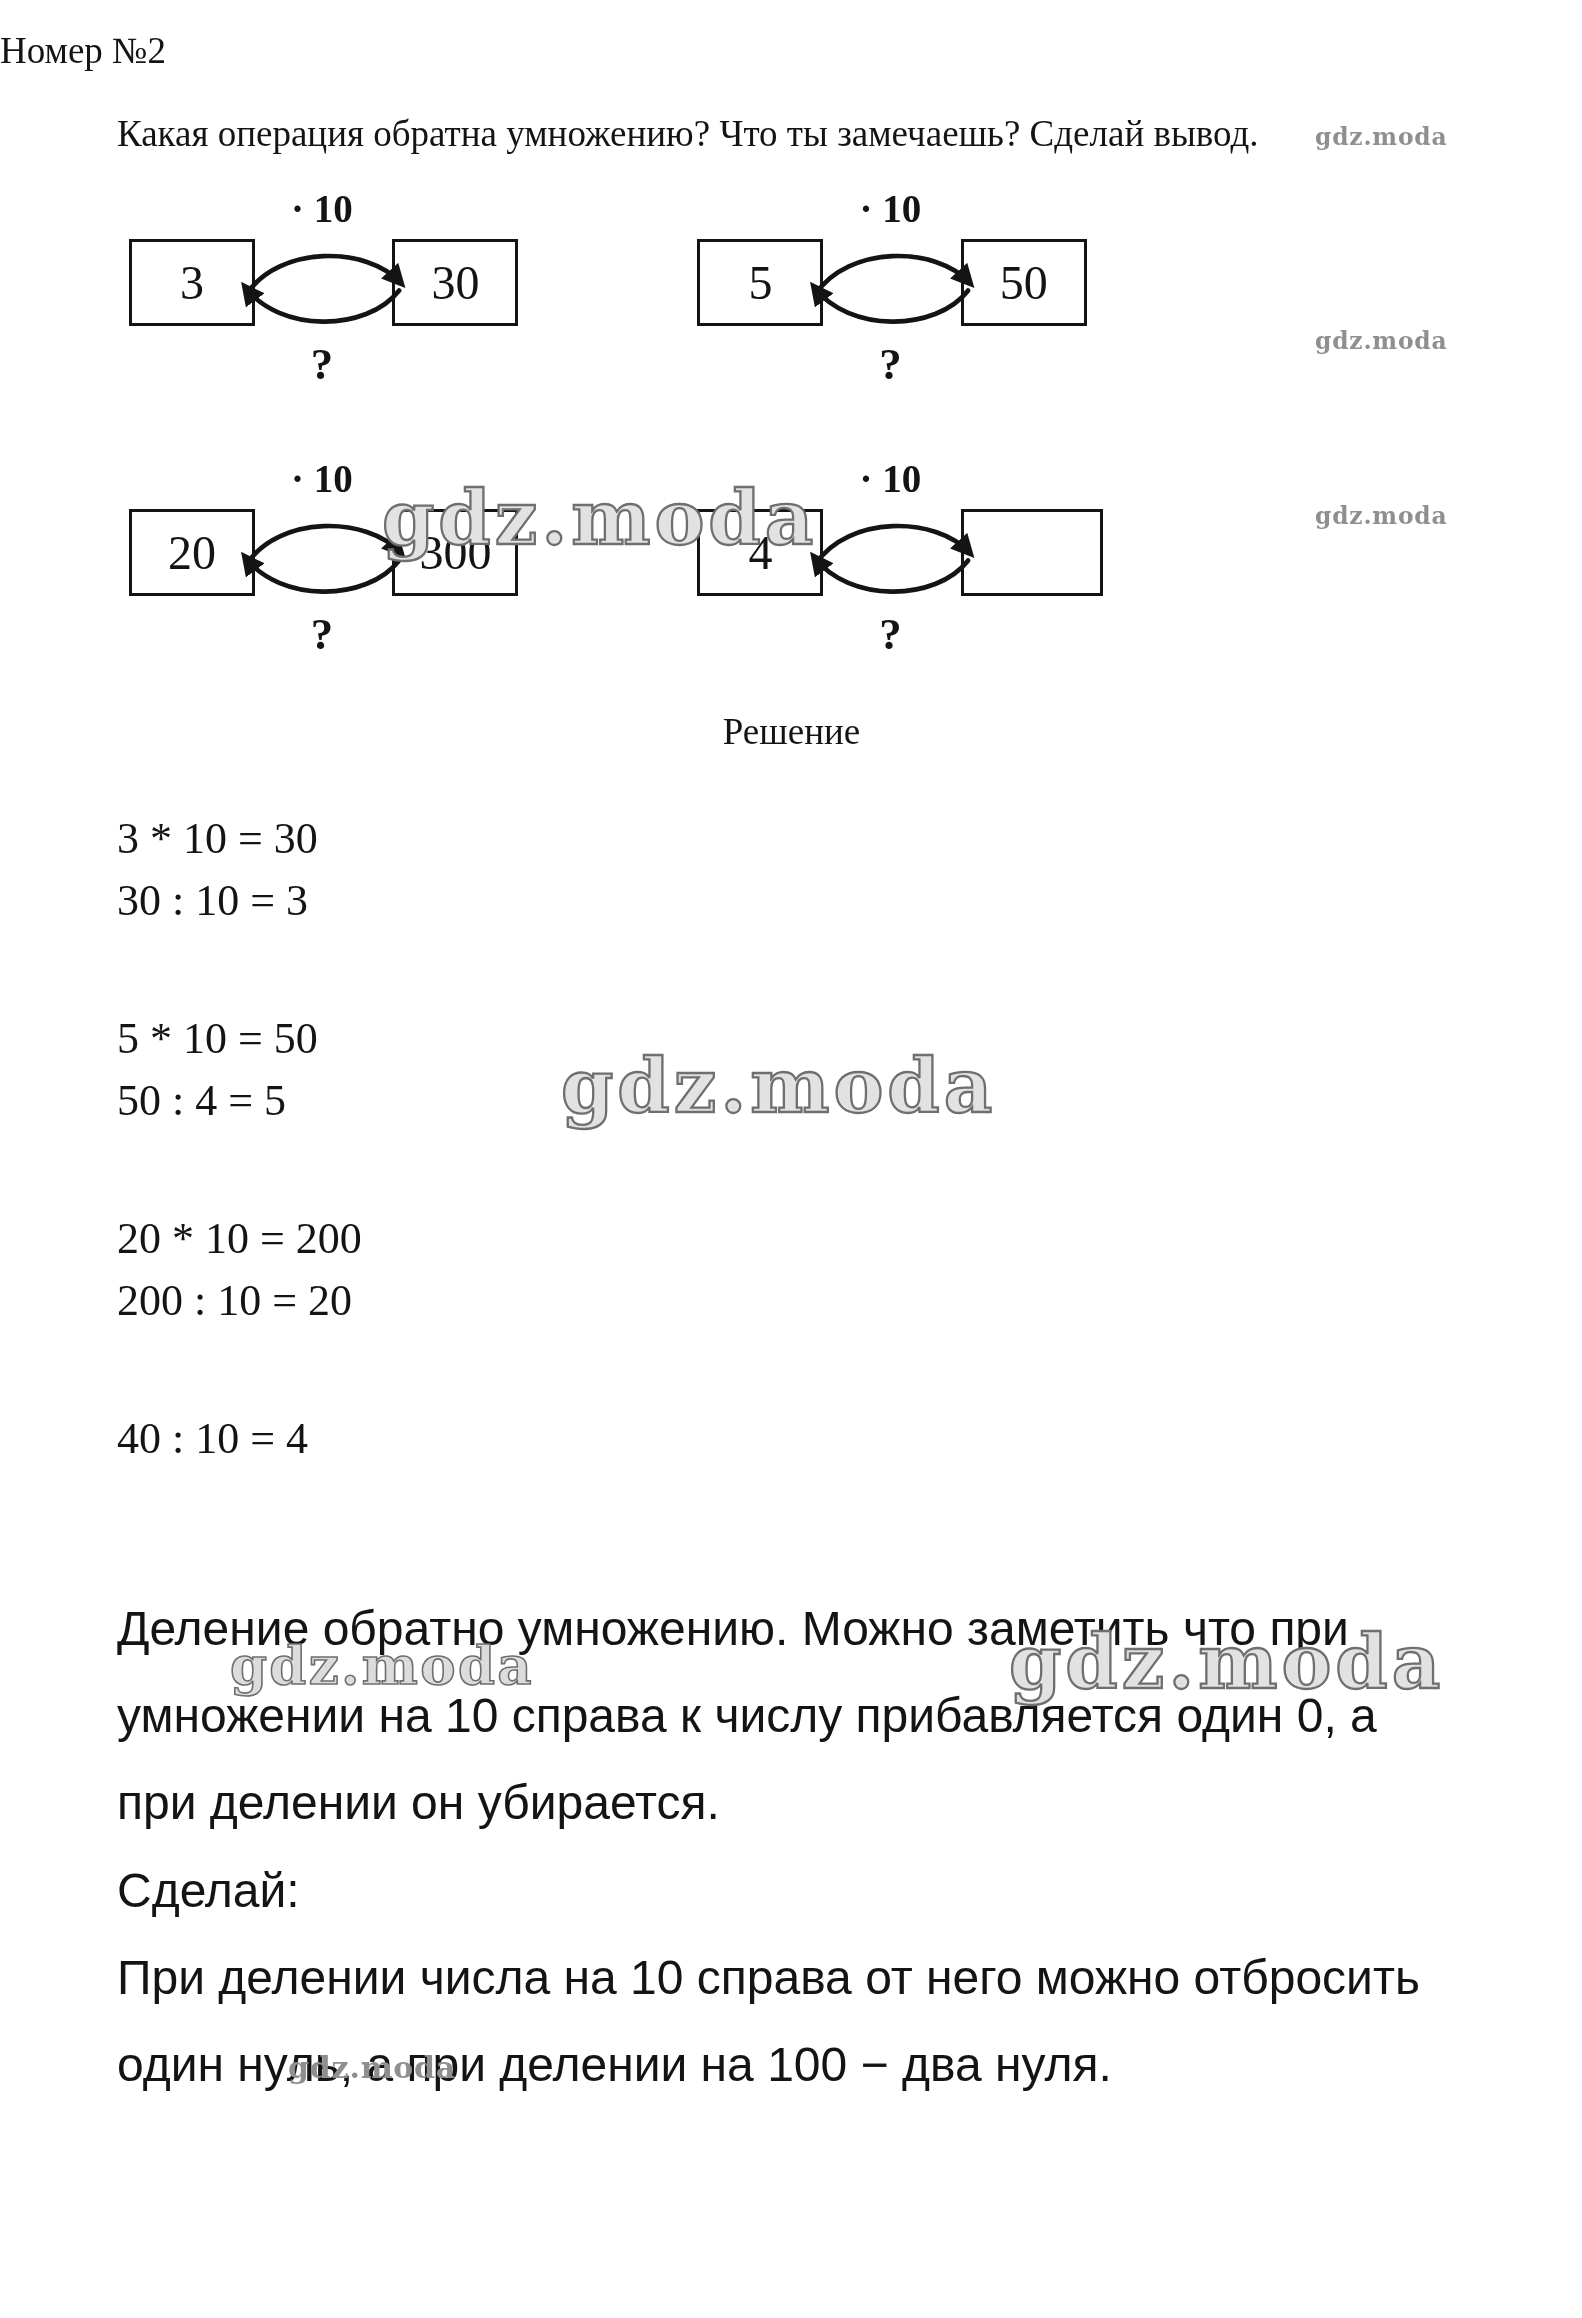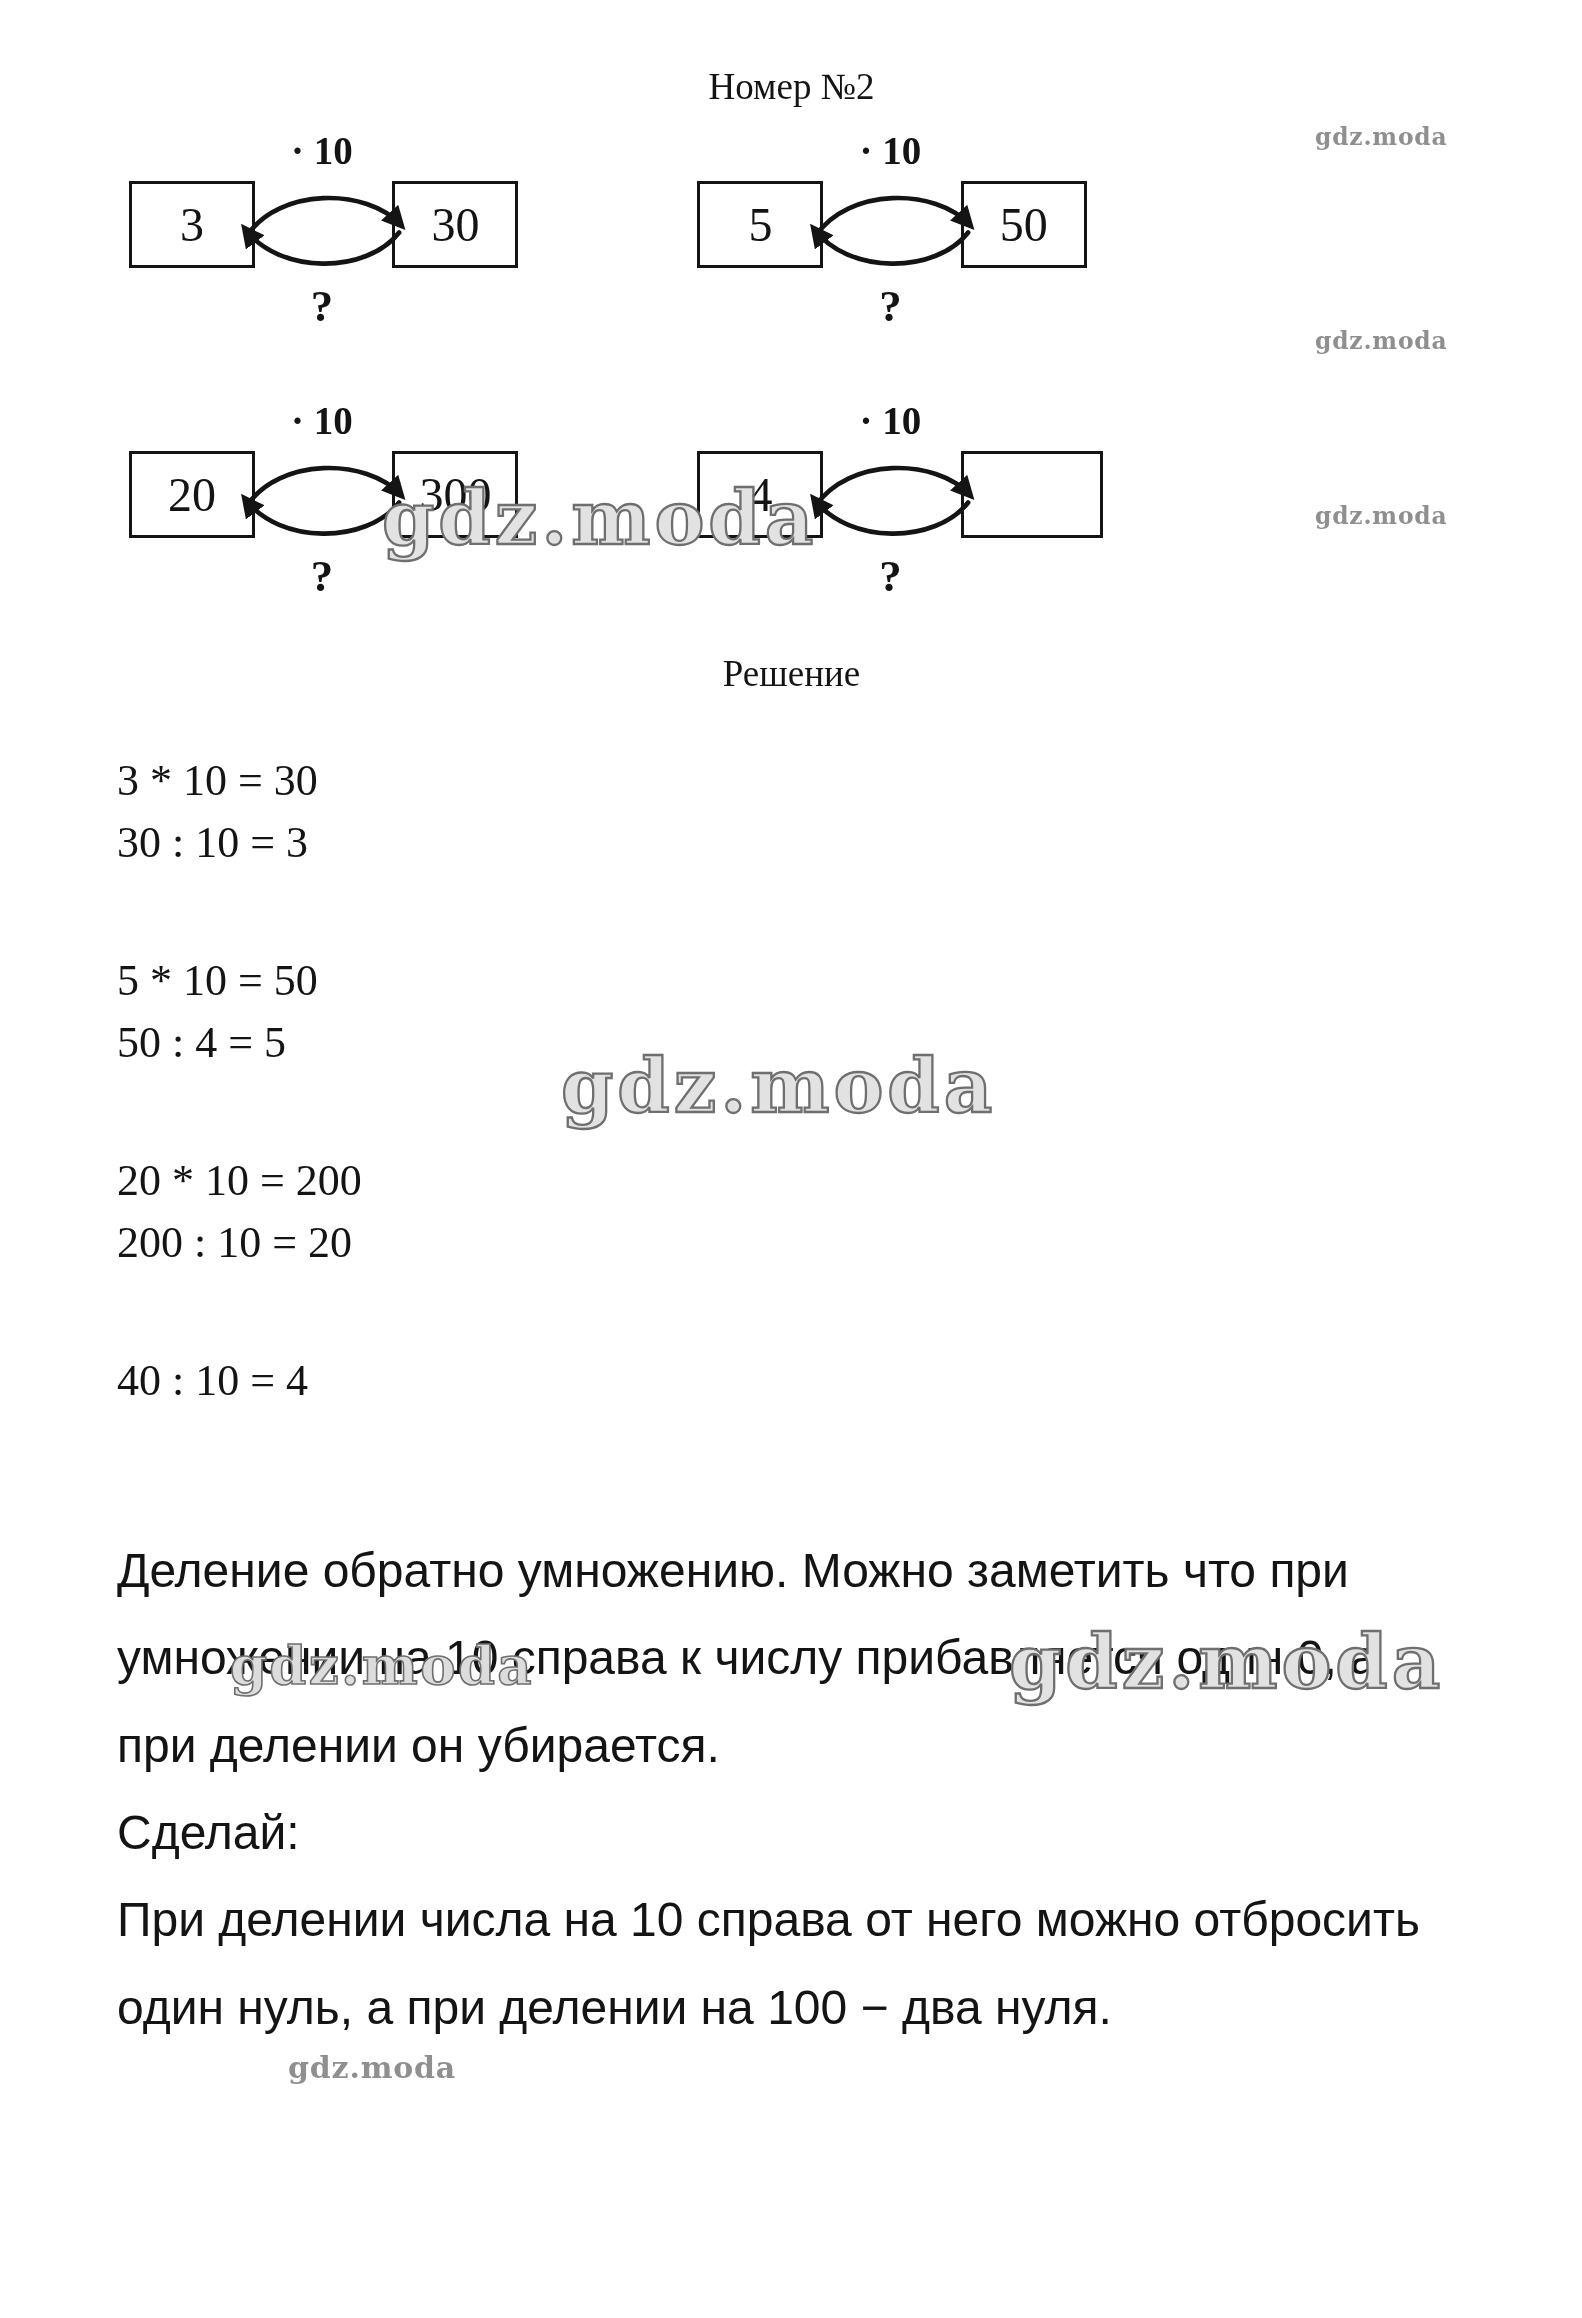--- a/index.html
+++ b/index.html
@@ -10,22 +10,22 @@
     height: 2319px;
     margin: 0 auto;
     background: #ffffff;
     color: #141414;
     font-family: "Liberation Serif", serif;
     overflow: hidden;
   }
 
   
   .title {
-    padding-top: 65px;
-    text-align: center;
+    padding-top: 29px;
+    text-align: left;
     font-size: 37px;
     font-weight: normal;
   }
   .question {
     margin: 30px 117px 0 117px;
     max-width: 1308px;
     font-size: 37px;
     line-height: 1.72;
   }
 
@@ -161,20 +161,21 @@
   <div class="wm wm-sm" style="left:1315px; top:327px;">gdz.moda</div>
   <div class="wm wm-sm" style="left:1315px; top:502px;">gdz.moda</div>
   <div class="wm wm-big" style="left:382px; top:474px;">gdz.moda</div>
   <div class="wm wm-big" style="left:561px; top:1042px;">gdz.moda</div>
   <div class="wm wm-md" style="left:230px; top:1634px;">gdz.moda</div>
   <div class="wm wm-big" style="left:1009px; top:1618px;">gdz.moda</div>
   <div class="wm wm-sm" style="left:288px; top:2050px; font-size:30px;">gdz.moda</div>
 
   <div class="title">Номер №2</div>
 
+  <p class="question">Какая операция обратна умножению? Что ты замечаешь? Сделай вывод.</p>
 
   <div class="diagrams">
 
     <div class="diagram">
       <div class="op-label">· 10</div>
       <div class="numbox">3</div>
       <div class="arrowzone">
         <svg class="arrows" viewBox="0 0 224 122">
           <path class="arc" d="M 14,74 C 56,12 168,12 212,60" marker-end="url(#arrowhead)"></path>
           <path class="arc" d="M 210,70 C 168,124 56,124 12,66" marker-end="url(#arrowhead)"></path>

